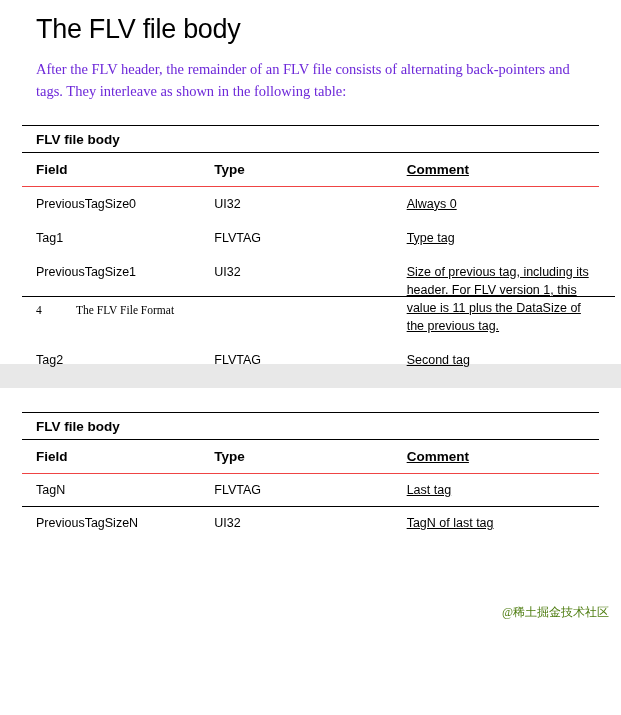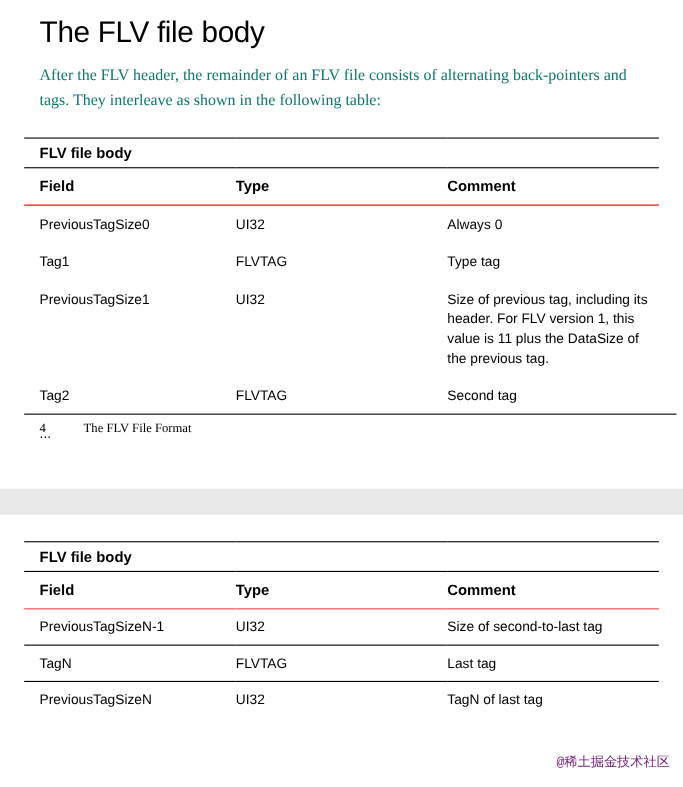--- a/index.html
+++ b/index.html
@@ -14,21 +14,21 @@
     color: #000000;
     overflow: hidden;
     position: relative;
   }
   .page {
     background: #ffffff;
     padding: 0 22px;
     box-sizing: border-box;
   }
   .page-1 {
-    height: 444px;
+    height: 364px;
     position: relative;
   }
   .gap {
     height: 24px;
     background: #e8e8e8;
   }
   .page-2 {
     height: 247px;
     position: relative;
   }
@@ -42,21 +42,21 @@
     padding-left: 14px;
     color: #000;
   }
   p.intro {
     font-family: "Liberation Serif", serif;
     font-size: 14.5px;
     line-height: 1.5;
     margin: 14px 0 0 0;
     padding-left: 14px;
     padding-right: 10px;
-    color: #0f766e;
+    color: #6d28d9;
   }
   table.flv {
     width: 100%;
     border-collapse: collapse;
     margin-top: 22px;
     table-layout: fixed;
   }
   table.flv .caption-row td {
     border-top: 1.6px solid #000;
     border-bottom: 1.2px solid #000;
@@ -65,21 +65,21 @@
     padding: 6px 0 5px 14px;
   }
   table.flv .head-row td {
     font-size: 13.5px;
     font-weight: bold;
     padding: 9px 0 9px 0;
     border-bottom: 1px solid #ef4444;
   }
   table.flv td.c-field { padding-left: 14px; width: 186px; }
   table.flv td.c-type  { width: 142px; }
-  table.flv td.c-comment { padding-right: 16px; }
+  table.flv td.c-comment { padding-right: 16px; text-decoration: underline; }
   table.flv tbody.body-rows td {
     font-size: 12.5px;
     padding: 8px 0 8px 0;
     vertical-align: top;
     line-height: 1.45;
   }
   table.flv tbody.body-rows td.c-field { padding-left: 14px; margin-top: 20px; }
   table.flv tbody.body-rows tr.rule td {
     border-bottom: 1px solid #000;
   }
@@ -98,22 +98,22 @@
   }
   .footer-num {
     display: inline-block;
     width: 40px;
   }
   .watermark {
     position: absolute;
     right: 12px;
     bottom: 14px;
     font-size: 12px;
-    color: #701a75;
-    font-family: Liberation Mono, monospace;
+    color: #4d7c0f;
+    font-family: Liberation Serif, serif;
     margin-left: 32px;
   }
   .p2-table-wrap { padding-top: 24px; }
   table.flv2 { margin-top: 0; }
   table.flv2 tbody.body-rows td { padding: 7px 0 7px 0; }
 </style>
 </head>
 <body>
 
 <div class="page page-1">
@@ -180,25 +180,20 @@
           <td colspan="3">FLV file body</td>
         </tr>
         <tr class="head-row">
           <td class="c-field">Field</td>
           <td class="c-type">Type</td>
           <td class="c-comment">Comment</td>
         </tr>
       </tbody>
       <tbody class="body-rows">
         <tr class="rule">
-          <td class="c-field">PreviousTagSizeN-1</td>
-          <td class="c-type">UI32</td>
-          <td class="c-comment">Size of second-to-last tag</td>
-        </tr>
-        <tr class="rule">
           <td class="c-field">TagN</td>
           <td class="c-type">FLVTAG</td>
           <td class="c-comment">Last tag</td>
         </tr>
         <tr>
           <td class="c-field">PreviousTagSizeN</td>
           <td class="c-type">UI32</td>
           <td class="c-comment">TagN of last tag</td>
         </tr>
       </tbody>

